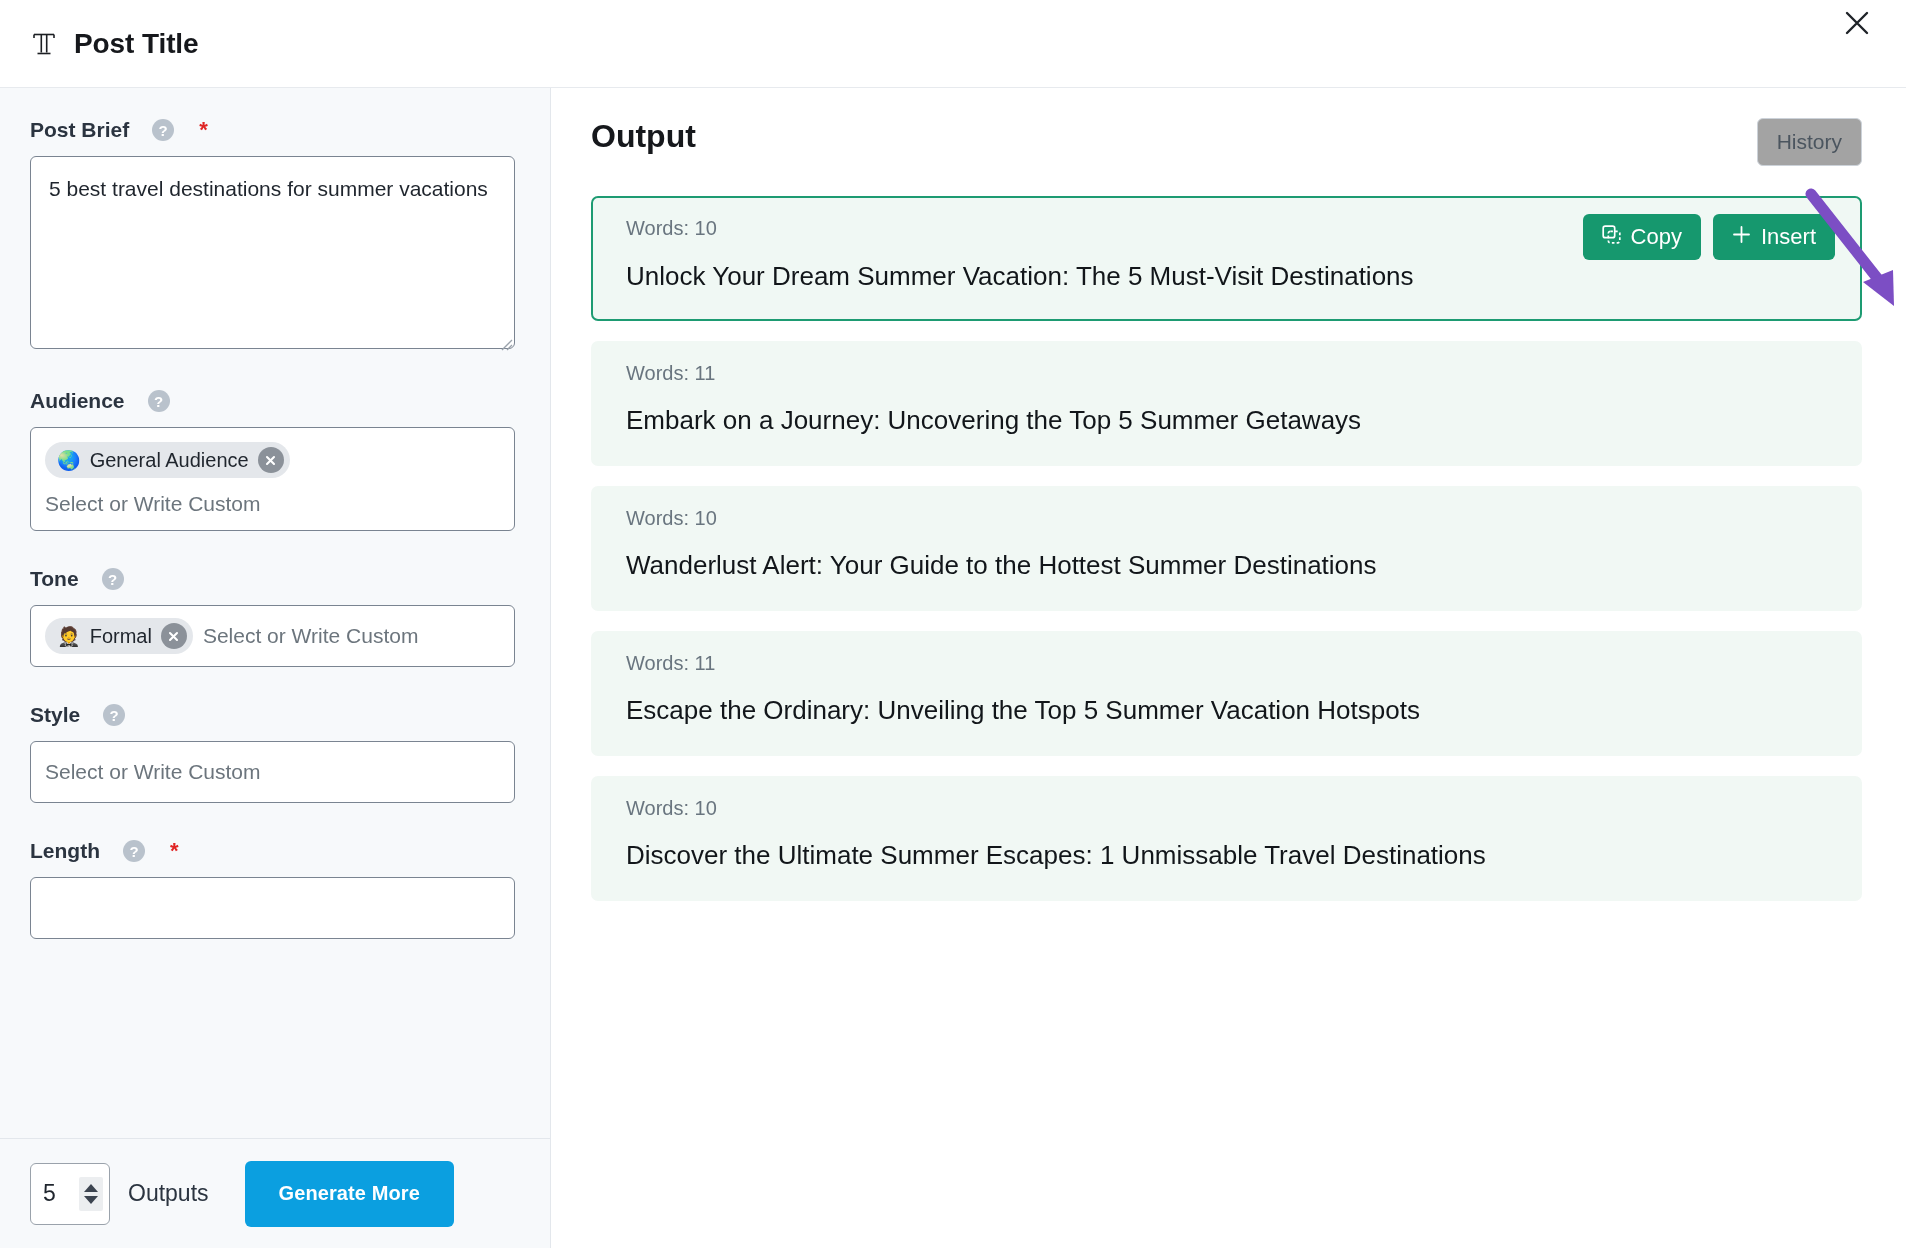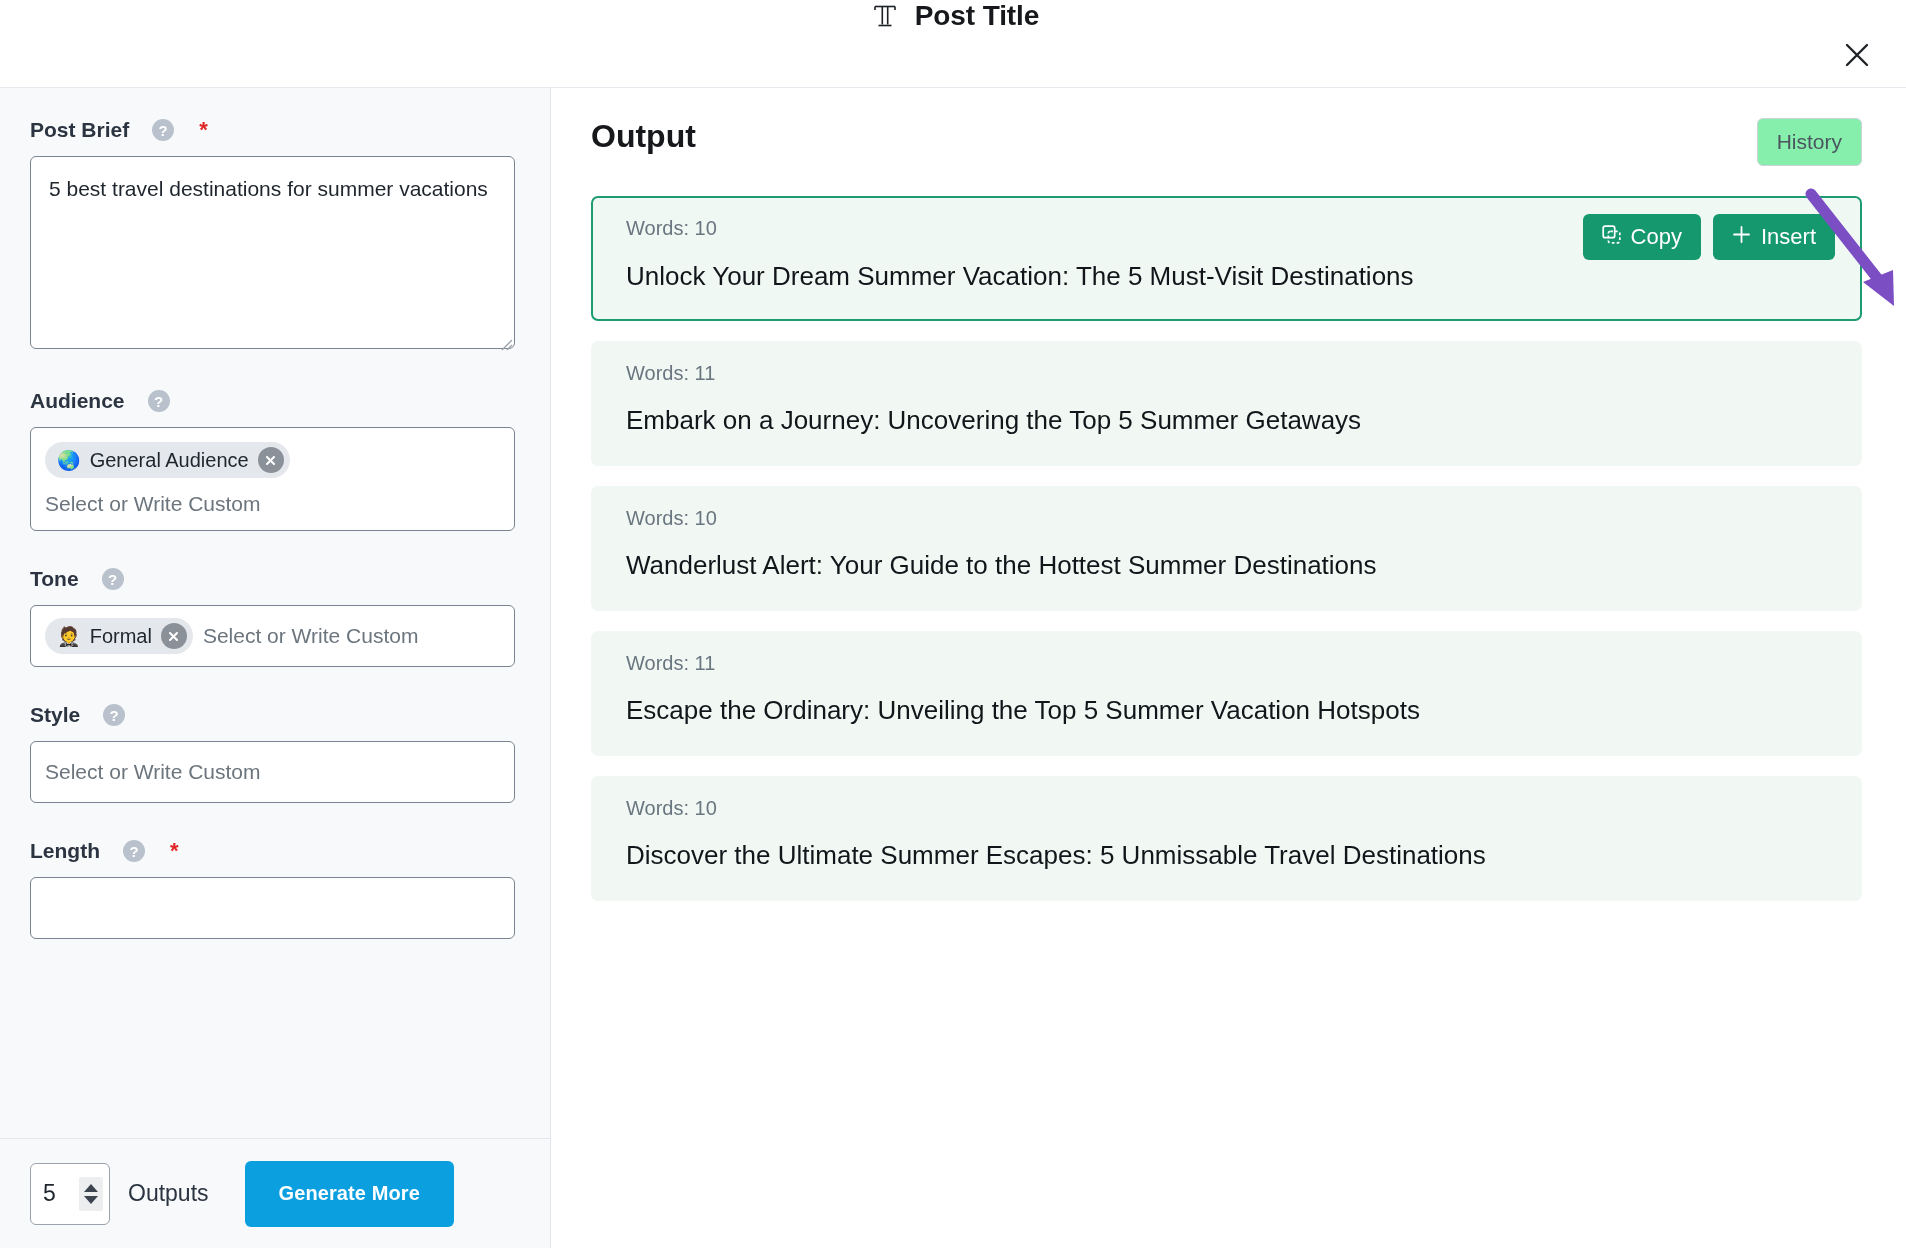--- a/index.html
+++ b/index.html
@@ -21,25 +21,23 @@
     flex-direction: column;
   }
 
   
   .header {
     height: 88px;
     min-height: 88px;
     background: #ffffff;
     border-bottom: 1px solid #e7eaee;
     display: flex;
-    align-items: center;
     padding: 0 26px 0 30px;
     position: relative;
     z-index: 5;
-    flex-direction: column;
   }
   .header-left { display: flex; align-items: center; gap: 16px; }
   .title-icon {
     width: 28px; height: 32px;
     display: flex; align-items: center; justify-content: center;
     color: #1c1f23;
     font-family: "Liberation Serif", serif;
     font-size: 31px;
     line-height: 1;
   }
@@ -260,21 +258,21 @@
     align-items: flex-start;
     justify-content: space-between;
     margin-bottom: 30px;
   }
   .output-title {
     font-size: 32px;
     font-weight: bold;
     color: #16181c;
   }
   .history-btn {
-    background: #86efac;
+    background: #a3a3a3;
     border: 1px solid #ccd2d9;
     border-radius: 6px;
     padding: 11px 19px;
     font-size: 21px;
     color: #4b555f;
     cursor: pointer;
     font-family: "Liberation Sans", sans-serif;
   }
 
   .card {
@@ -507,21 +505,21 @@
         <div class="card-top">
           <span class="words">Words: 11</span>
         </div>
         <div class="card-text">Escape the Ordinary: Unveiling the Top 5 Summer Vacation Hotspots</div>
       </div>
 
       <div class="card">
         <div class="card-top">
           <span class="words">Words: 10</span>
         </div>
-        <div class="card-text">Discover the Ultimate Summer Escapes: 5 Unmissable Travel Destinations</div>
+        <div class="card-text">Discover the Ultimate Summer Escapes: 1 Unmissable Travel Destinations</div>
       </div>
 
       <span class="anno-arrow">
         <svg width="130" height="140" viewBox="0 0 130 140" fill="none">
           <path d="M14 10 L88 104" stroke="#7c4ec4" stroke-width="11" stroke-linecap="round"></path>
           <path d="M97 122 L66 98 L96 86 Z" fill="#7c4ec4"></path>
         </svg>
       </span>
 
     </div>

